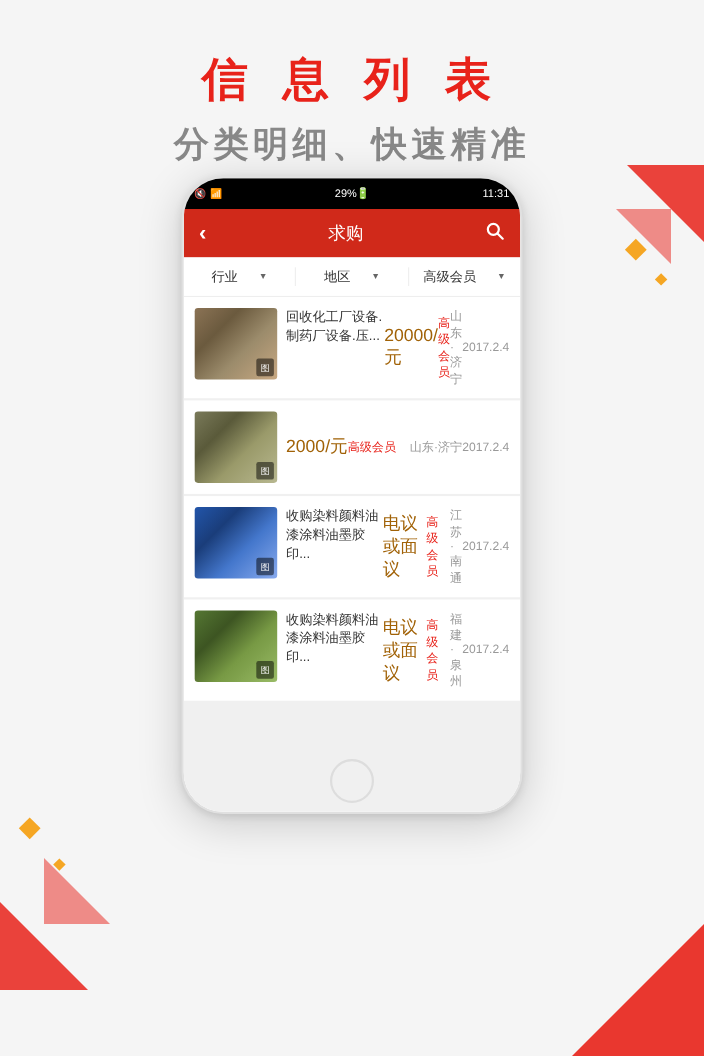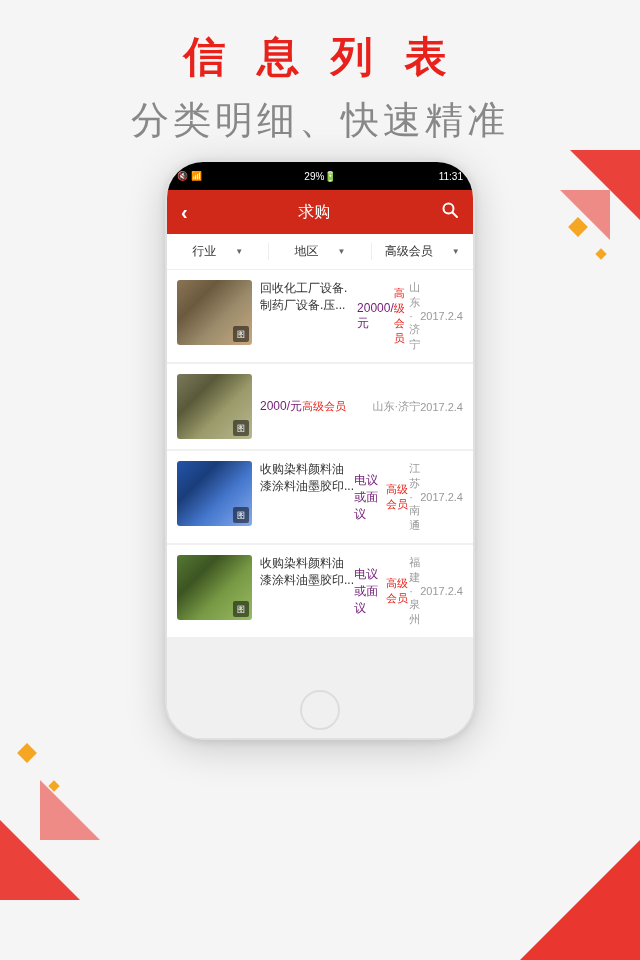--- a/index.html
+++ b/index.html
@@ -91,35 +91,35 @@
       transform: rotate(45deg);
     }
     .yd1 { top: 220px; right: 55px; }
     .yd2 { top: 250px; right: 35px; width: 8px; height: 8px; }
     .yd3 { bottom: 200px; left: 20px; }
     .yd4 { bottom: 170px; left: 50px; width: 8px; height: 8px; }
 
     
     .page-header {
       position: absolute;
-      top: 29px;
+      top: 44px;
       left: 0;
       width: 640px;
       text-align: center;
       z-index: 10;
     }
     .page-title-cn {
       font-size: 42px;
       font-weight: 900;
       color: #e8221a;
       letter-spacing: 10px;
     }
     .page-subtitle-cn {
-      font-size: 38px;
-      font-weight: 400;
+      font-size: 32px;
+      font-weight: 700;
       color: #888;
       margin-top: 10px;
       letter-spacing: 4px;
     }
 
     
     .phone-wrapper {
       position: absolute;
       top: 160px;
       left: 50%;
@@ -283,22 +283,22 @@
       color: #333;
       line-height: 1.4;
       font-weight: 500;
     }
     .item-row {
       display: flex;
       justify-content: space-between;
       align-items: center;
     }
     .item-price {
-      font-size: 12px;
-      color: #701a75;
+      font-size: 16px;
+      color: #a16207;
       font-weight: 500;
     }
     .item-badge {
       font-size: 11px;
       color: #e8221a;
     }
     .item-location {
       font-size: 11px;
       color: #999;
     }

